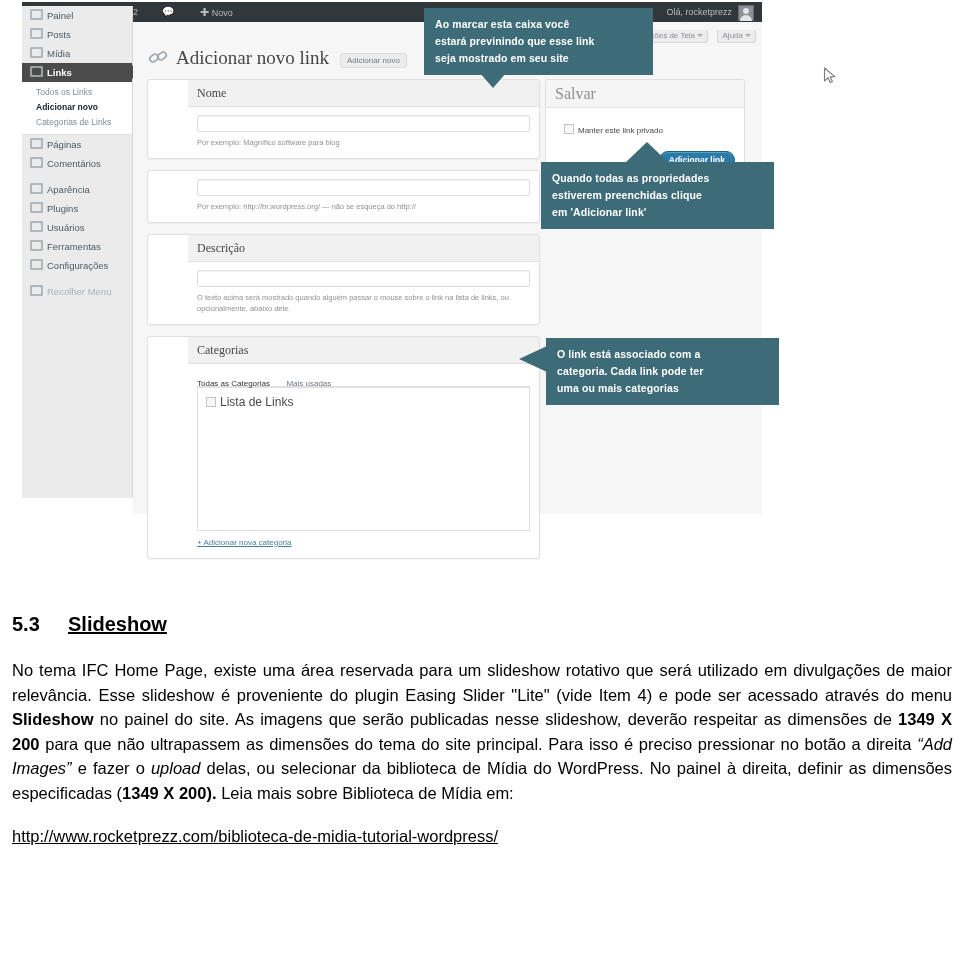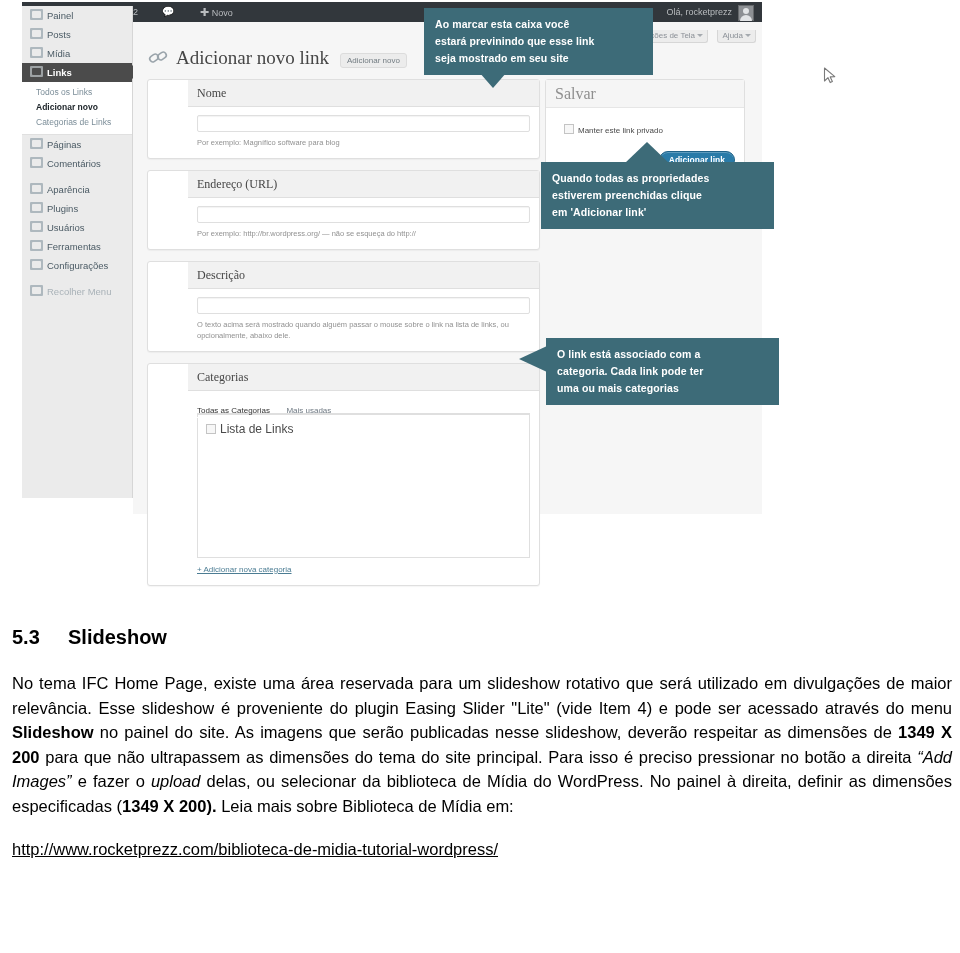--- a/index.html
+++ b/index.html
@@ -93,21 +93,21 @@
 
   #callout1{left:402px;top:6px;width:207px;}
   #tail1{left:450px;top:62px;border-left:21px solid transparent;border-right:21px solid transparent;border-top:24px solid #3d6b78;}
   #callout2{left:519px;top:160px;width:211px;}
   #tail2{left:603px;top:140px;border-left:22px solid transparent;border-right:22px solid transparent;border-bottom:21px solid #3d6b78;}
   #callout3{left:524px;top:336px;width:211px;}
   #tail3{left:497px;top:344px;border-top:13px solid transparent;border-bottom:13px solid transparent;border-right:28px solid #3d6b78;}
 
   
   .doc{position:absolute;left:12px;top:613px;width:940px;color:#000;}
-  .h2{font-size:20px;font-weight:bold;margin:13px 0 22px 0;}
+  .h2{font-size:20px;font-weight:bold;margin:0 0 22px 0;text-decoration:underline;}
   .h2 .num{display:inline-block;width:56px;}
   .body-p{font-size:16.5px;line-height:24.5px;text-align:justify;margin:0;}
   .body-p b{font-weight:bold;}
   .body-p i{font-style:italic;}
   .link-line{font-size:16.5px;margin-top:22px;}
   .link-line a{color:#000;text-decoration:underline;}
 </style>
 </head>
 <body>
 
@@ -203,21 +203,20 @@
 
       <div class="panel">
         <div class="panel-h">Nome</div>
         <div class="panel-b">
           <div class="tinput"></div>
           <div class="hint">Por exemplo: Magnífico software para blog</div>
         </div>
       </div>
 
       <div class="panel">
-        <div class="panel-h">Endereço (URL)</div>
         <div class="panel-b">
           <div class="tinput"></div>
           <div class="hint">Por exemplo:  http://br.wordpress.org/  — não se esqueça do  http://</div>
         </div>
       </div>
 
       <div class="panel">
         <div class="panel-h">Descrição</div>
         <div class="panel-b">
           <div class="tinput"></div>

